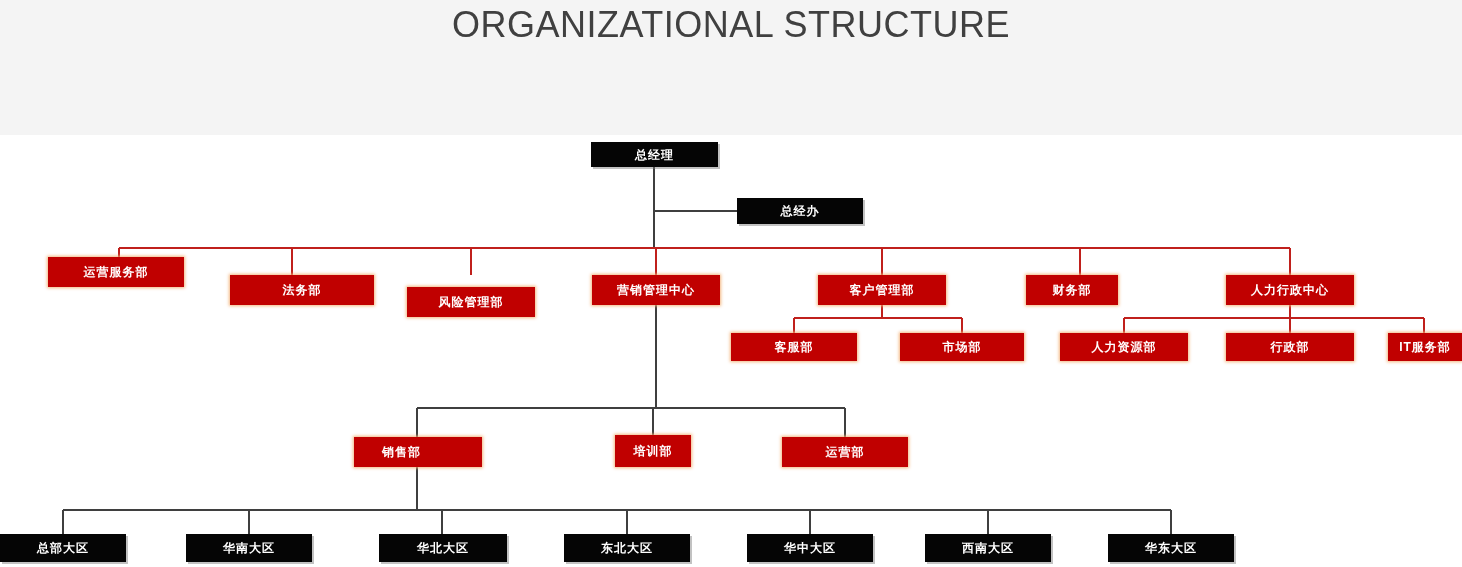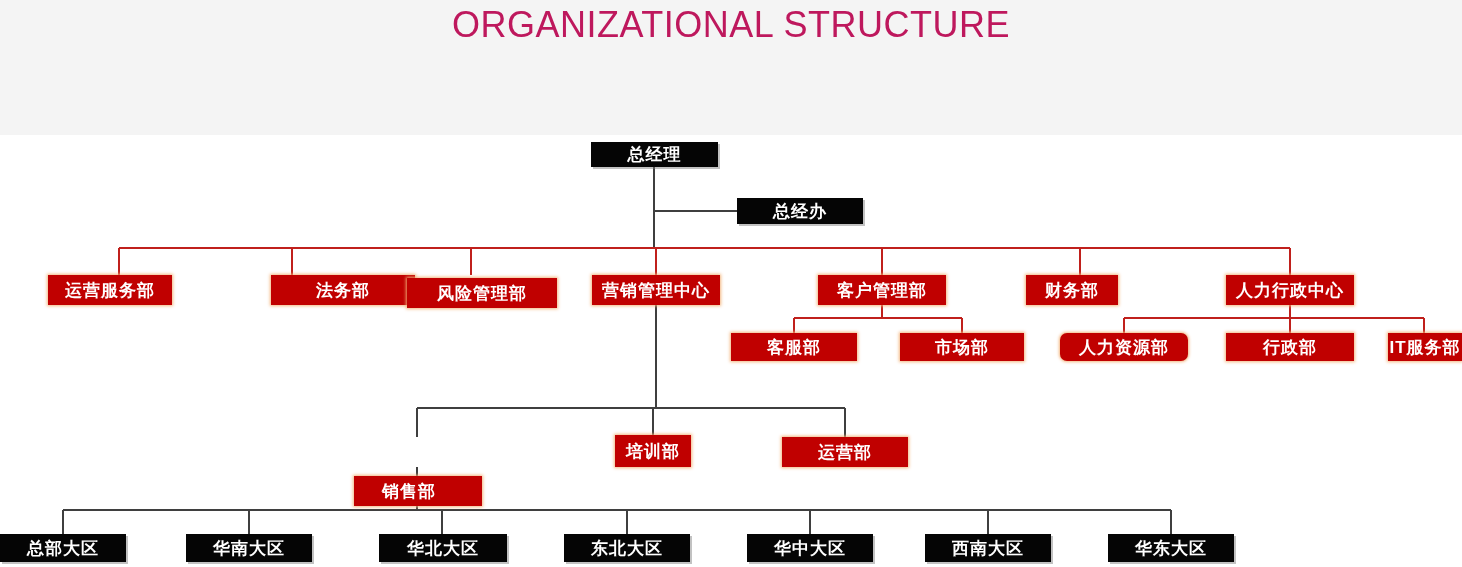--- a/index.html
+++ b/index.html
@@ -16,21 +16,21 @@
   .header{
     position:absolute;left:0;top:0;width:1462px;height:135px;
     background:#f4f4f4;
     box-sizing:border-box;
   }
   .title-en{
     position:absolute;left:0;top:4px;width:1462px;
     text-align:center;
     font-size:36px;
     letter-spacing:.5px;
-    color:#be185d;
+    color:#404040;
     font-weight:400;
     white-space:nowrap;
   }
   .title-cn{
     position:absolute;left:0;top:54px;width:1462px;
     text-align:center;
     font-size:25px;
     color:#6b6b6b;
     font-weight:400;
     white-space:nowrap;
@@ -38,35 +38,35 @@
 
   
   #wires{position:absolute;left:0;top:0;width:1462px;height:567px;pointer-events:none;}
 
   
   .node{
     position:absolute;
     box-sizing:border-box;
     display:flex;align-items:center;justify-content:center;
     color:#ffffff;
-    font-size:17px;
+    font-size:12px;
     font-weight:bold;
     letter-spacing:1px;
     white-space:nowrap;
     line-height:1;
   }
   .node.red{
     background:#c00000;
     box-shadow:0 0 3px 1px rgba(242,178,120,.95);
   }
   .node.black{
     background:#050505;
     box-shadow:2px 2px 0 0 rgba(120,120,120,.45);
   }
-  .node.lead{ justify-content:flex-start; padding-left:28px;margin-top:39px; }
+  .node.lead{ justify-content:flex-start; padding-left:28px; }
 </style>
 </head>
 <body>
 
 <div id="stage">
 
   <div class="header">
     <div class="title-en">ORGANIZATIONAL STRUCTURE</div>
   </div>
 
@@ -106,48 +106,48 @@
       <line x1="1171" x2="1171" y1="510" y2="534" stroke="#3f3f3f" stroke-width="2" shape-rendering="crispEdges"></line>
     </svg>
 
   <div id="nodes">
       <div class="node black" style="left: 591px; top: 142px; width: 127px; height: 25px;">
         <span>总经理</span>
       </div>
       <div class="node black" style="left: 737px; top: 198px; width: 126px; height: 26px;">
         <span>总经办</span>
       </div>
-      <div class="node red" style="left: 48px; top: 275px; width: 124px; height: 30px;">
+      <div class="node red" style="left: 48px; top: 257px; width: 136px; height: 30px;">
         <span>运营服务部</span>
       </div>
-      <div class="node red" style="left: 230px; top: 275px; width: 144px; height: 30px; margin-left: 41px;">
+      <div class="node red" style="left: 230px; top: 275px; width: 144px; height: 30px;">
         <span>法务部</span>
       </div>
-      <div class="node red" style="left: 407px; top: 278px; width: 150px; height: 30px;">
+      <div class="node red" style="left: 407px; top: 287px; width: 128px; height: 30px;">
         <span>风险管理部</span>
       </div>
       <div class="node red" style="left: 592px; top: 275px; width: 128px; height: 30px;">
         <span>营销管理中心</span>
       </div>
       <div class="node red" style="left: 818px; top: 275px; width: 128px; height: 30px;">
         <span>客户管理部</span>
       </div>
       <div class="node red" style="left: 1026px; top: 275px; width: 92px; height: 30px;">
         <span>财务部</span>
       </div>
       <div class="node red" style="left: 1226px; top: 275px; width: 128px; height: 30px;">
         <span>人力行政中心</span>
       </div>
       <div class="node red" style="left: 731px; top: 333px; width: 126px; height: 28px;">
         <span>客服部</span>
       </div>
       <div class="node red" style="left: 900px; top: 333px; width: 124px; height: 28px;">
         <span>市场部</span>
       </div>
-      <div class="node red" style="left: 1060px; top: 333px; width: 128px; height: 28px; border-radius: 7px;">
+      <div class="node red" style="left: 1060px; top: 333px; width: 128px; height: 28px;">
         <span>人力资源部</span>
       </div>
       <div class="node red" style="left: 1226px; top: 333px; width: 128px; height: 28px;">
         <span>行政部</span>
       </div>
       <div class="node red" style="left: 1388px; top: 333px; width: 74px; height: 28px;">
         <span>IT服务部</span>
       </div>
       <div class="node red lead" style="left: 354px; top: 437px; width: 128px; height: 30px;">
         <span>销售部</span>

